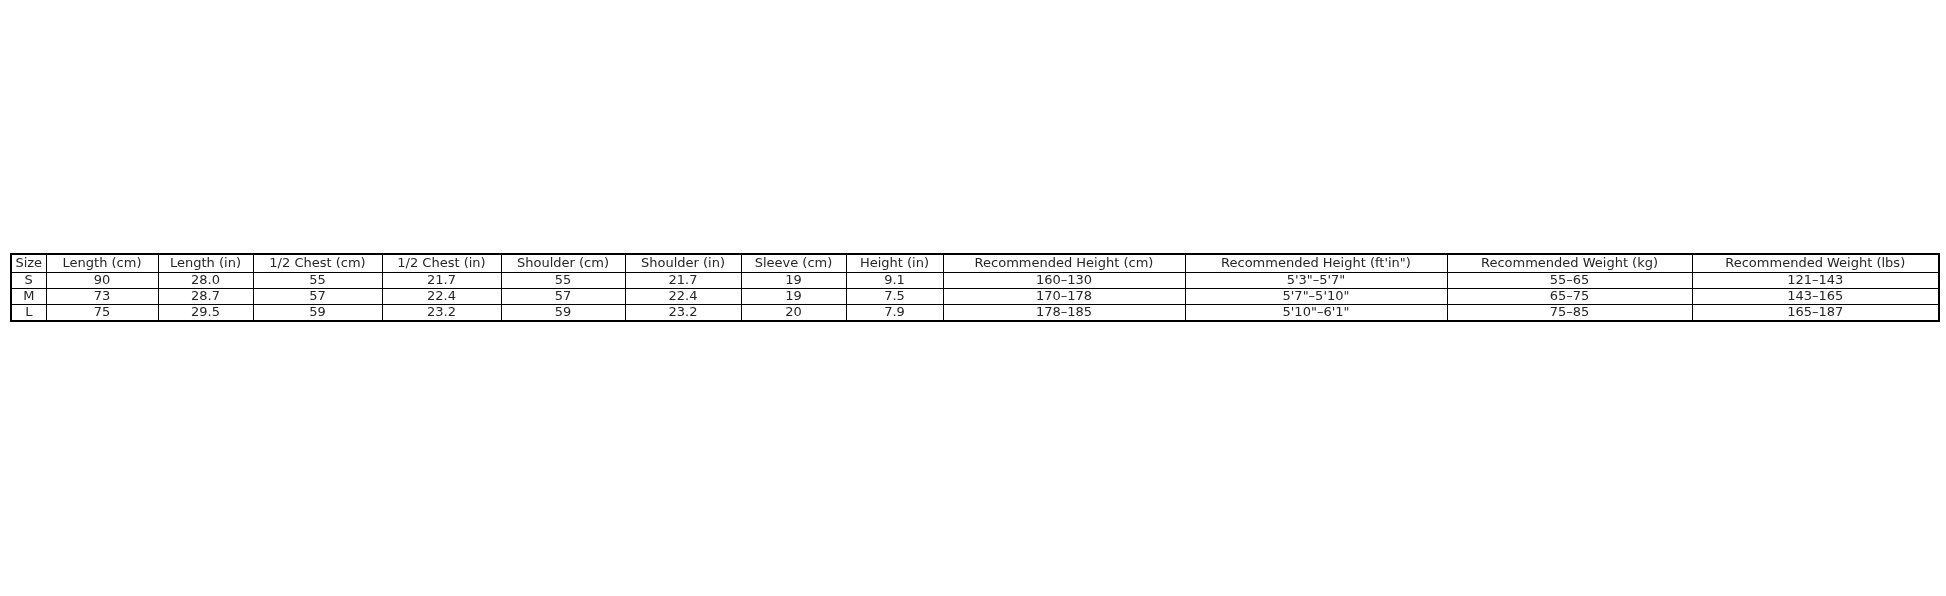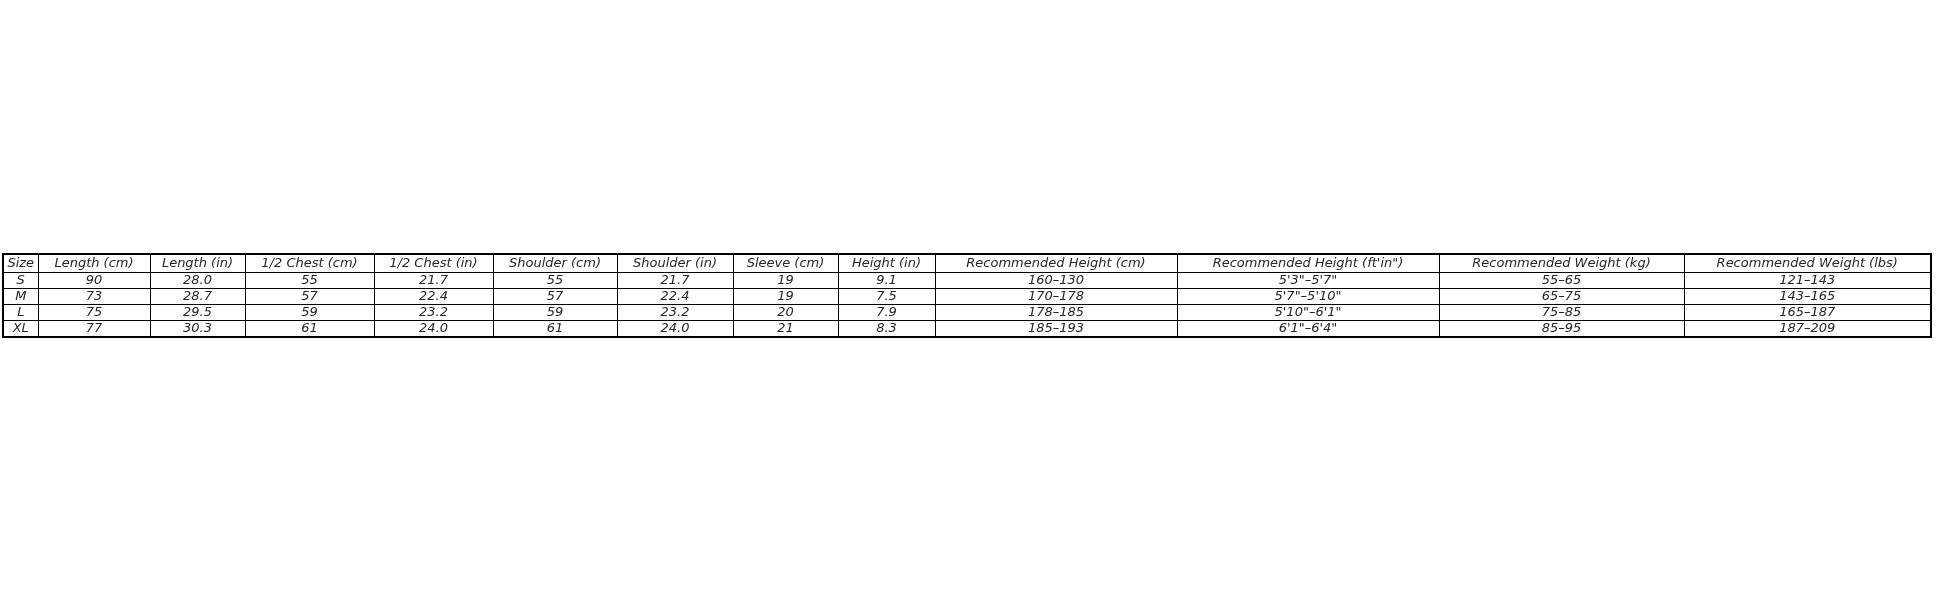--- a/index.html
+++ b/index.html
@@ -9,23 +9,22 @@
   body {
     width: 1946px;
     height: 596px;
     background: #ffffff;
     font-family: "DejaVu Sans", sans-serif;
     overflow: hidden;
     position: relative;
   }
   .table-wrap {
     position: absolute;
-    left: 2px;
+    left: 10px;
     top: 253px;
-    font-style: italic;
   }
   table.size-chart {
     border-collapse: collapse;
     table-layout: fixed;
     width: 1928px;
     background: #ffffff;
     border: 2px solid #000000;
   }
   table.size-chart th,
   table.size-chart td {
@@ -123,30 +122,15 @@
           <td>23.2</td>
           <td>59</td>
           <td>23.2</td>
           <td>20</td>
           <td>7.9</td>
           <td>178–185</td>
           <td>5'10"–6'1"</td>
           <td>75–85</td>
           <td>165–187</td>
         </tr>
-        <tr>
-          <td>XL</td>
-          <td>77</td>
-          <td>30.3</td>
-          <td>61</td>
-          <td>24.0</td>
-          <td>61</td>
-          <td>24.0</td>
-          <td>21</td>
-          <td>8.3</td>
-          <td>185–193</td>
-          <td>6'1"–6'4"</td>
-          <td>85–95</td>
-          <td>187–209</td>
-        </tr>
       </tbody>
     </table>
 </div>
 
 </body></html>

